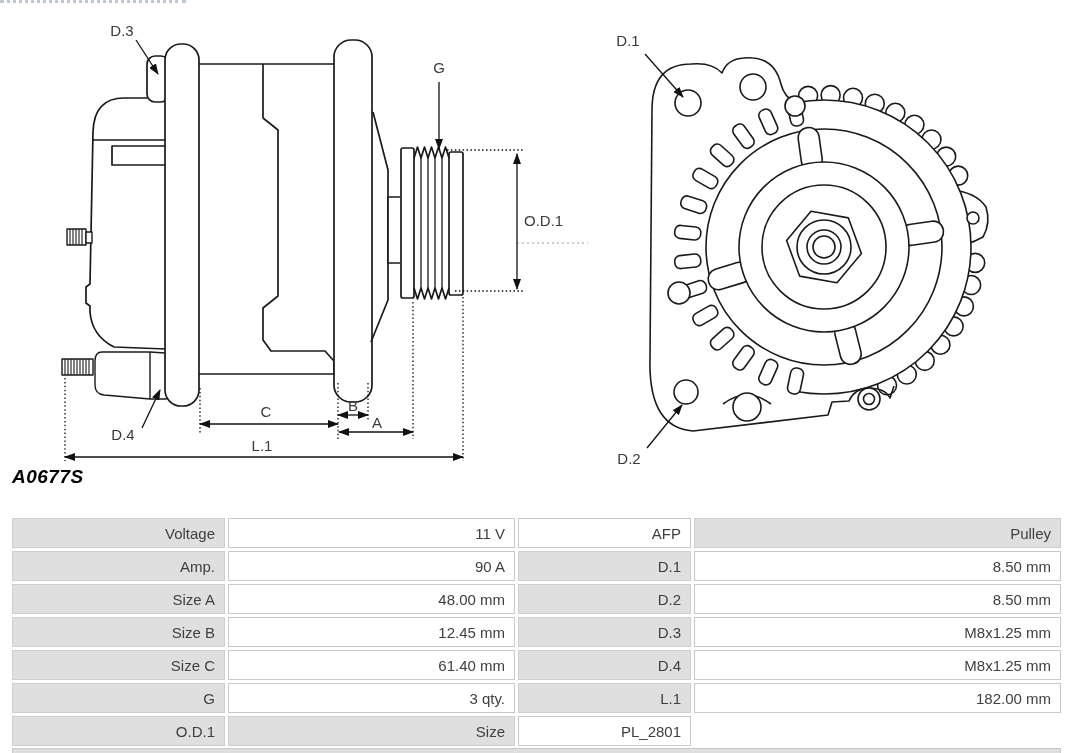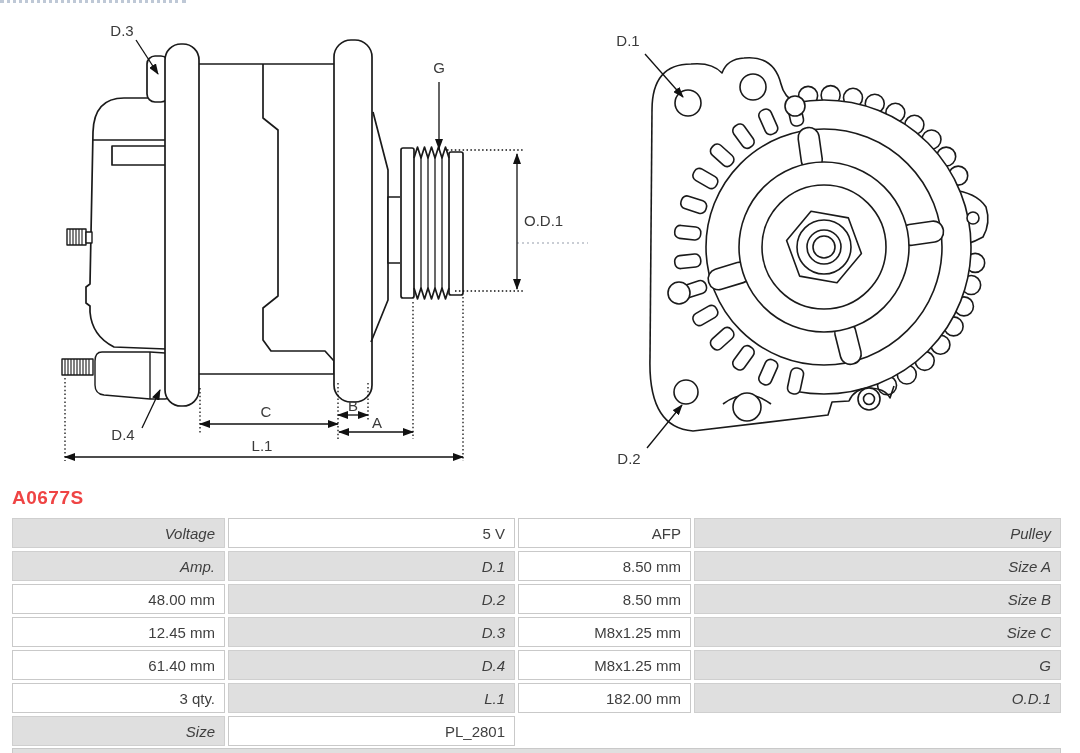--- a/index.html
+++ b/index.html
@@ -2,29 +2,29 @@
 <html><head>
 <meta charset="utf-8">
 <style>
   html,body{margin:0;padding:0;background:#fff;}
   body{width:1080px;height:753px;position:relative;overflow:hidden;
        font-family:"Liberation Sans",sans-serif;}
   .artifact{position:absolute;left:0;top:0;width:186px;height:0;
             border-top:3px dotted #a9b6c9;opacity:.75;}
   svg text{font-family:"Liberation Sans",sans-serif;font-size:15px;fill:#3a3a3a;}
   .drawing{position:absolute;left:0;top:0;}
-  .title{position:absolute;left:12px;top:487px;font-size:19px;font-weight:600;
-         letter-spacing:.5px;color:#ef4444;}
+  .title{position:absolute;left:12px;top:466px;font-size:19px;font-weight:600;
+         letter-spacing:.5px;color:#000000;font-style:italic;}
   .spec-table{position:absolute;left:12px;top:518px;display:grid;
               grid-template-columns:213px 287px 173px 367px;
               grid-auto-rows:30px;gap:3px;width:1049px;}
   .cell{box-sizing:border-box;border:1px solid #c9c9c9;background:#fff;
         display:flex;align-items:center;justify-content:flex-end;
         padding-right:9px;font-size:15px;color:#3f3f3f;white-space:nowrap;}
-  .cell.lbl{background:#dfdfdf;border-color:#cfcfcf;font-style:italic;}
+  .cell.lbl{background:#dfdfdf;border-color:#cfcfcf;}
   .next-strip{position:absolute;left:12px;top:748px;width:1049px;height:5px;
               background:#dfdfdf;border:1px solid #c9c9c9;border-bottom:none;box-sizing:border-box;}
 </style>
 </head>
 <body>
 
 <div class="artifact"></div>
 
 <svg class="drawing" width="1080" height="480" viewBox="0 0 1080 480">
   <defs>
@@ -183,25 +183,26 @@
   <g text-anchor="middle">
     <text x="628" y="46">D.1</text>
     <text x="629" y="464">D.2</text>
   </g>
 </svg>
 
 <div class="title">A0677S</div>
 
 <div class="spec-table">
   <div class="cell lbl">Voltage</div>
-  <div class="cell">5 V</div>
+  <div class="cell">11 V</div>
   <div class="cell">AFP</div>
   <div class="cell lbl">Pulley</div>
 
   <div class="cell lbl">Amp.</div>
+  <div class="cell">90 A</div>
   <div class="cell lbl">D.1</div>
   <div class="cell">8.50 mm</div>
 
   <div class="cell lbl">Size A</div>
   <div class="cell">48.00 mm</div>
   <div class="cell lbl">D.2</div>
   <div class="cell">8.50 mm</div>
 
   <div class="cell lbl">Size B</div>
   <div class="cell">12.45 mm</div>

